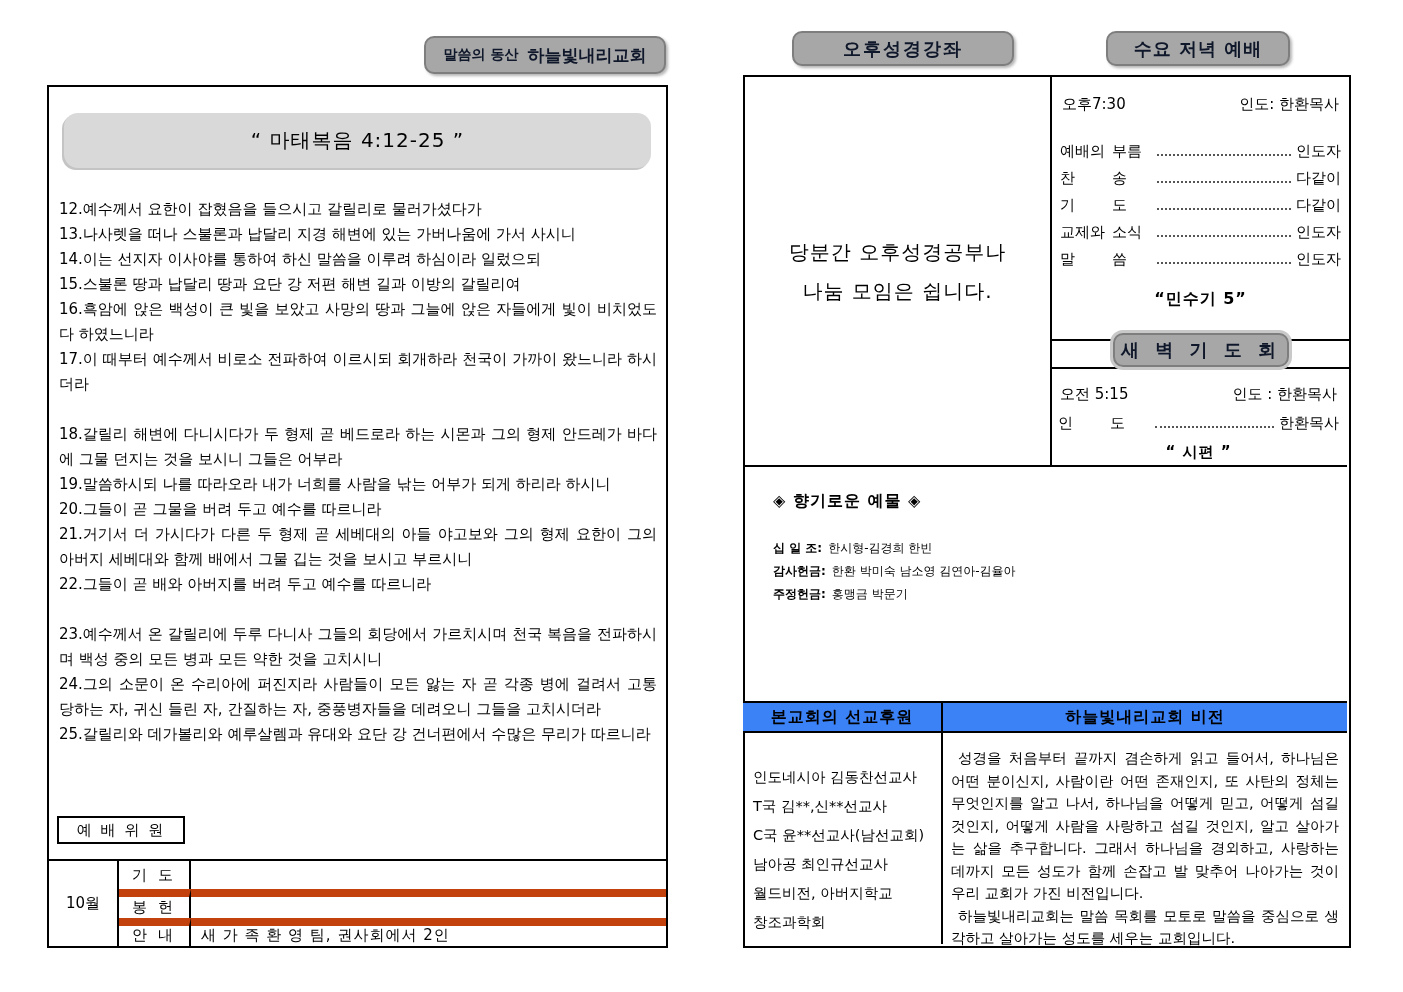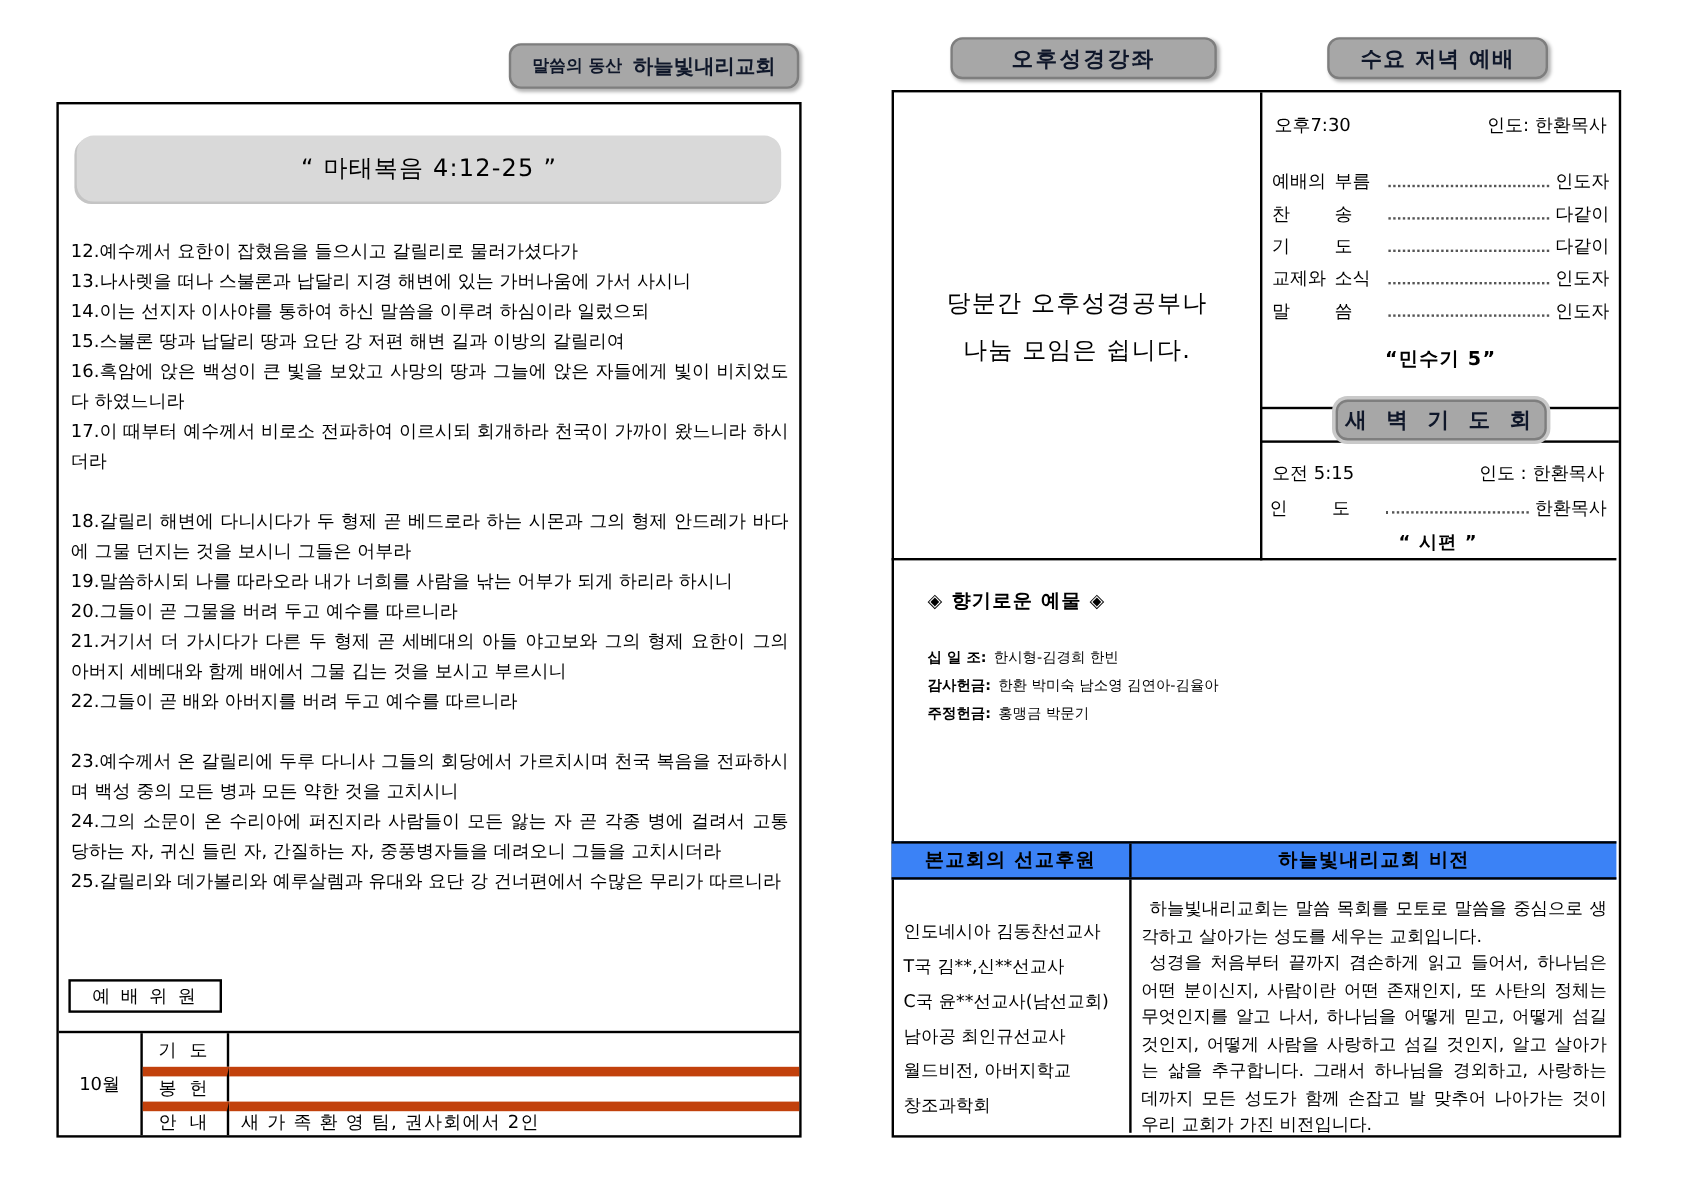--- a/index.html
+++ b/index.html
@@ -264,17 +264,17 @@
   <div class="rp-bottom-body">
     <div class="bb-l">
       <div>인도네시아 김동찬선교사</div>
       <div>T국 김**,신**선교사</div>
       <div>C국 윤**선교사(남선교회)</div>
       <div>남아공 최인규선교사</div>
       <div>월드비전, 아버지학교</div>
       <div>창조과학회</div>
     </div>
     <div class="bb-r">
+      <p>성경을 처음부터 끝까지 겸손하게 읽고 들어서, 하나님은 어떤 분이신지, 사람이란 어떤 존재인지, 또 사탄의 정체는 무엇인지를 알고 나서, 하나님을 어떻게 믿고, 어떻게 섬길 것인지, 어떻게 사람을 사랑하고 섬길 것인지, 알고 살아가는 삶을 추구합니다. 그래서 하나님을 경외하고, 사랑하는 데까지 모든 성도가 함께 손잡고 발 맞추어 나아가는 것이 우리 교회가 가진 비전입니다.</p>
       <p>하늘빛내리교회는 말씀 목회를 모토로 말씀을 중심으로 생각하고 살아가는 성도를 세우는 교회입니다.</p>
-      <p>성경을 처음부터 끝까지 겸손하게 읽고 들어서, 하나님은 어떤 분이신지, 사람이란 어떤 존재인지, 또 사탄의 정체는 무엇인지를 알고 나서, 하나님을 어떻게 믿고, 어떻게 섬길 것인지, 어떻게 사람을 사랑하고 섬길 것인지, 알고 살아가는 삶을 추구합니다. 그래서 하나님을 경외하고, 사랑하는 데까지 모든 성도가 함께 손잡고 발 맞추어 나아가는 것이 우리 교회가 가진 비전입니다.</p>
     </div>
   </div>
 </div>
 
 </body></html>

